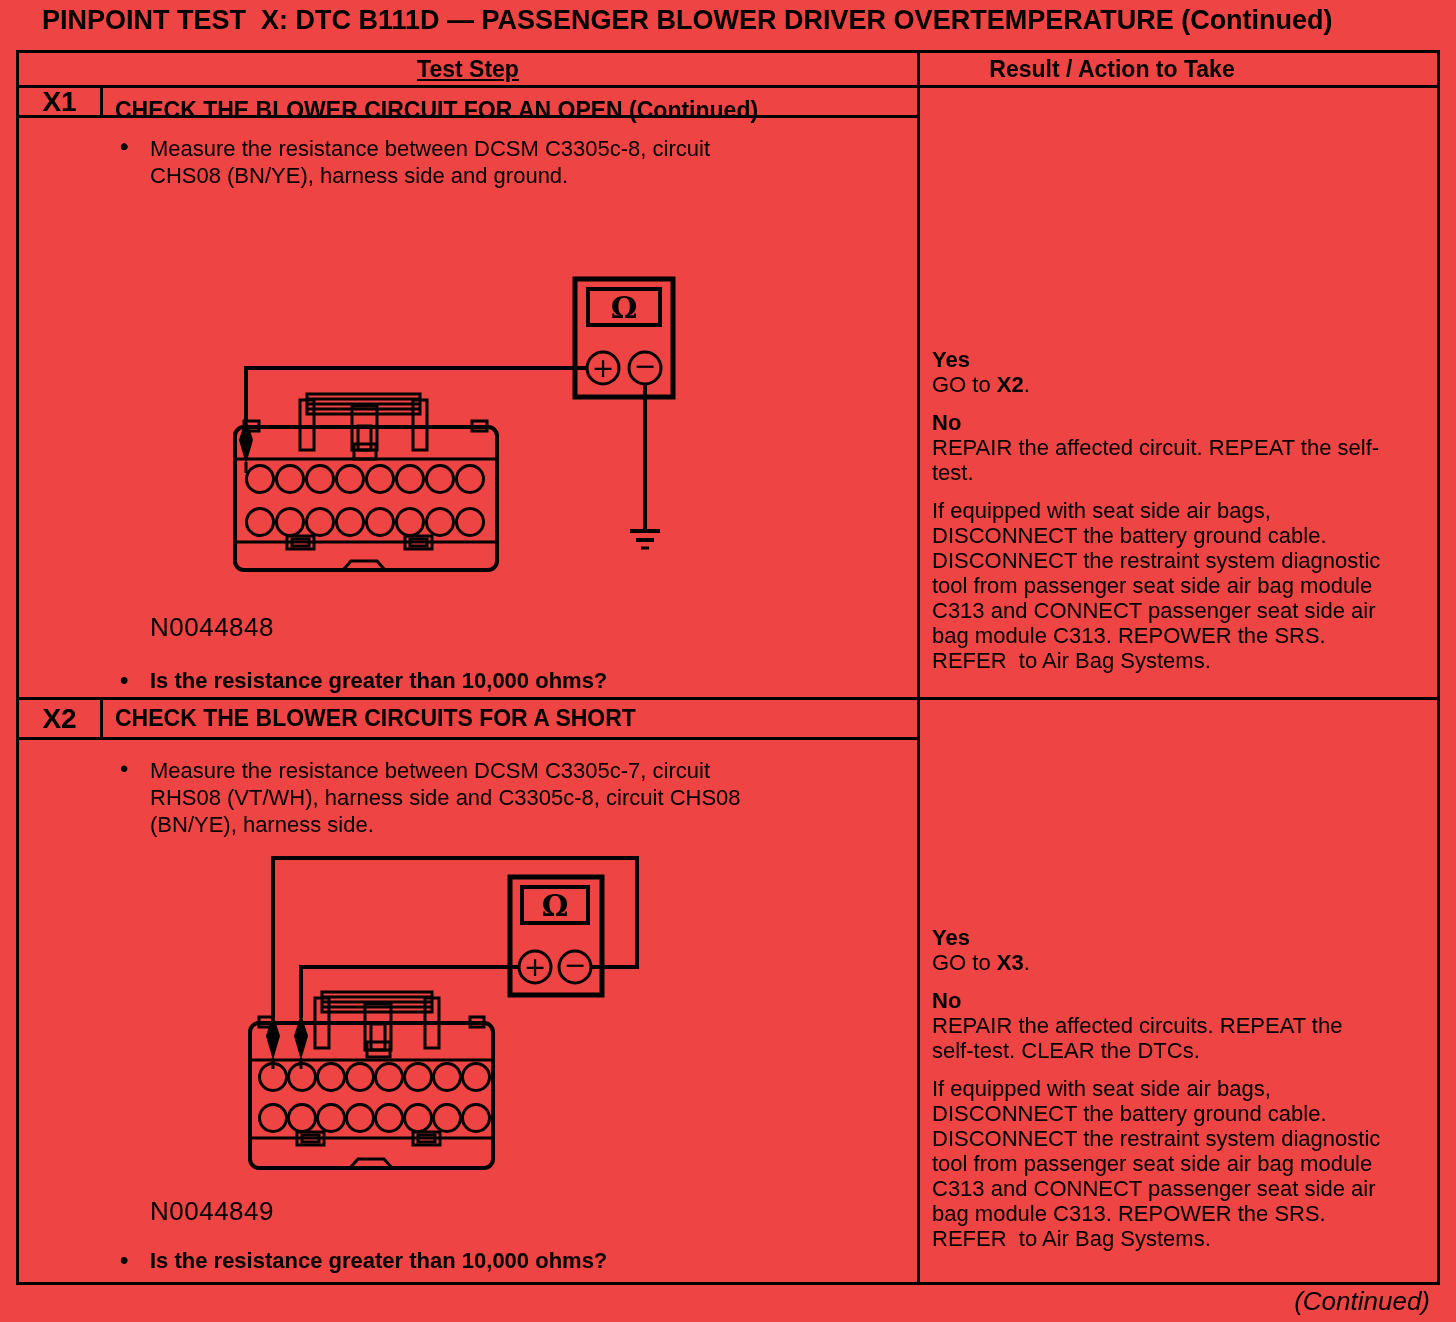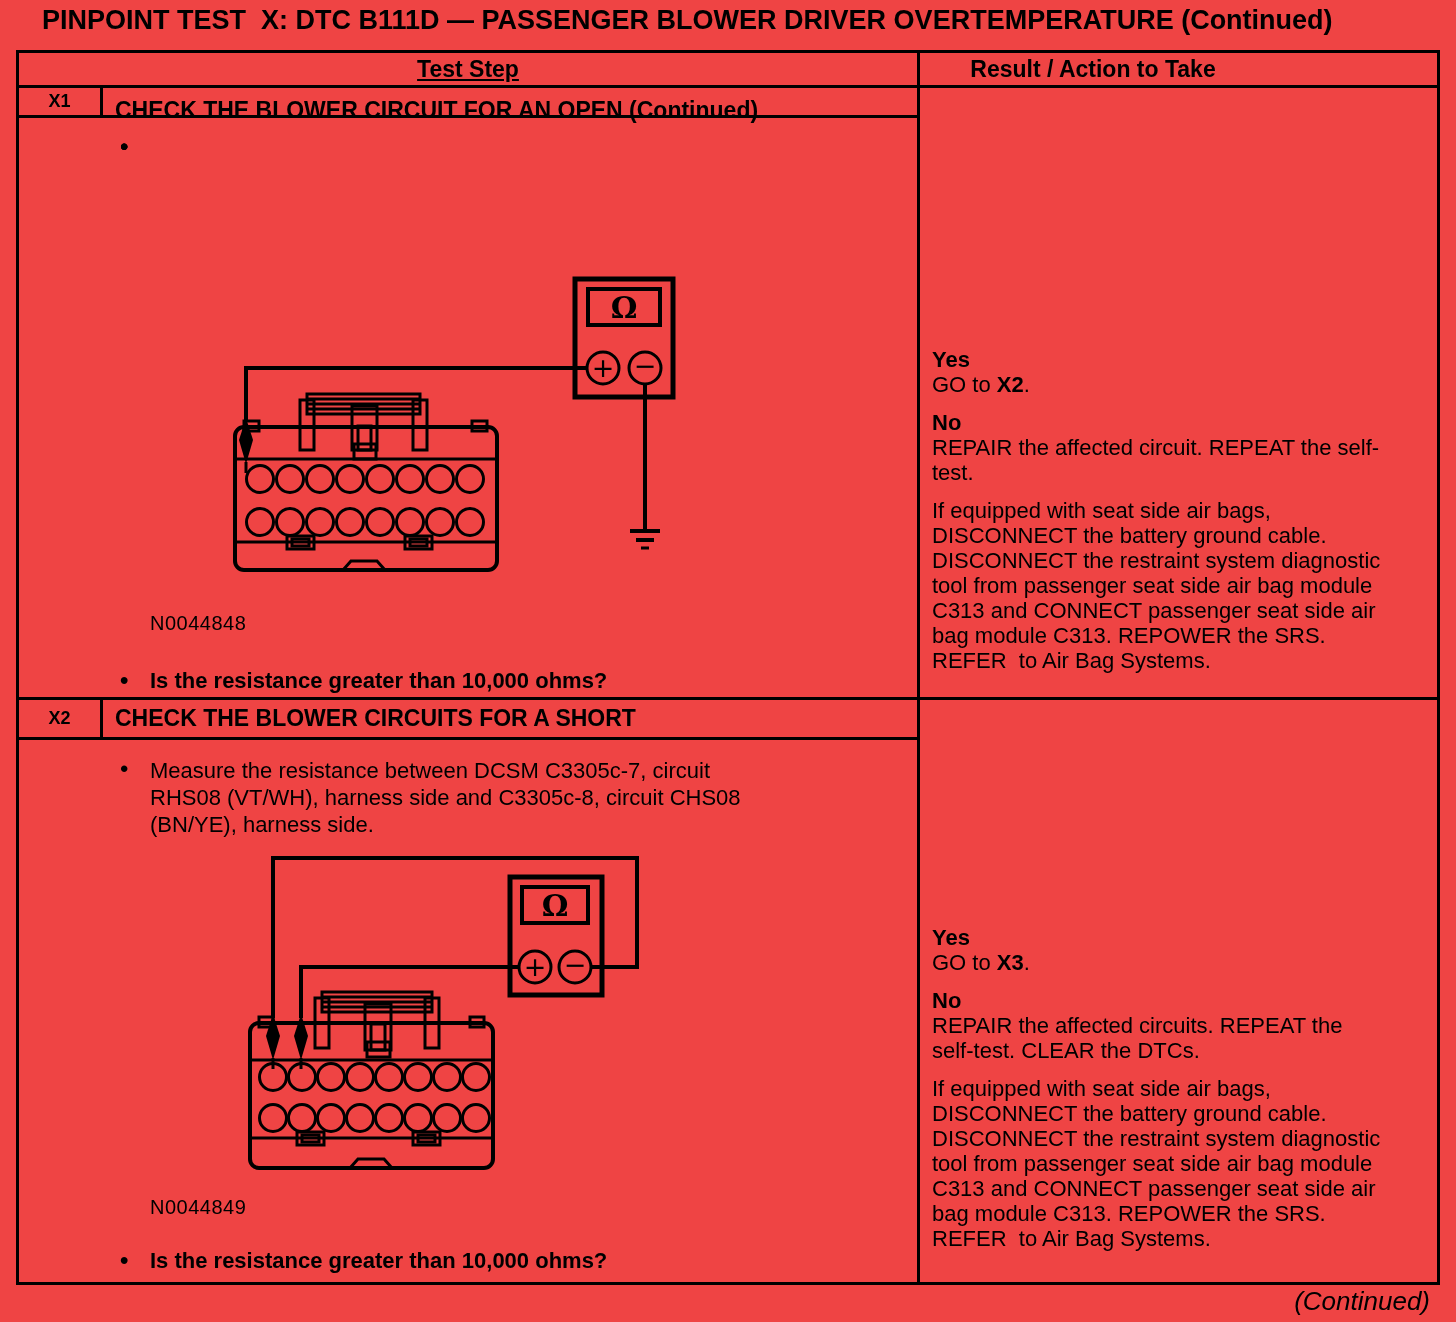--- a/index.html
+++ b/index.html
@@ -27,26 +27,26 @@
   #h-x2-title   { left:0;     top:684px; width:901px; height:3px; }
   #v-x1-label   { left:81px;  top:32px;  width:3px;   height:33px; }
   #v-x2-label   { left:81px;  top:644px; width:3px;   height:43px; }
 
   .th {
     position:absolute; top:0; height:32px;
     display:flex; align-items:center; justify-content:center;
     font-weight:700; font-size:23px;
   }
   #th-left  { left:0;     width:898px;text-decoration:underline; }
-  #th-right { left:848px; width:452px; }
+  #th-right { left:867px; width:452px; }
 
   .step-label {
     position:absolute; left:0; width:81px;
     display:flex; align-items:center; justify-content:center;
-    font-weight:700; font-size:18px;
+    font-weight:700; font-size:28px;
   }
   #x1-label { top:35px;  height:27px; }
   #x2-label { top:647px; height:37px; }
 
   .step-title {
     position:absolute; left:96px; width:790px;
     display:flex; align-items:center;
     font-weight:700; font-size:23px;
   }
   #x1-title { top:35px;  height:44px; }
@@ -59,21 +59,21 @@
   .bullets { position:absolute; left:99px; top:17px; width:655px;
              list-style:none; margin:0; padding:0; }
   .bullets li { position:relative; padding-left:32px;
                 font-size:22px; line-height:27px; margin:0; }
   .blt { position:absolute; left:2px; top:-2px; font-size:24px; }
 
   .diagram { position:absolute; }
   #diagram-x1 { left:206px; top:154px; width:460px; height:305px; }
   #diagram-x2 { left:226px; top:110px; width:410px; height:330px; }
 
-  .fig-label { position:absolute; left:131px; font-size:20px; letter-spacing:0.5px; }
+  .fig-label { position:absolute; left:131px; font-size:26px; letter-spacing:0.5px; }
   #fig-x1 { top:494px; }
   #fig-x2 { top:456px; }
 
   .question { position:absolute; left:99px; width:700px;
               font-weight:700; font-size:22px; padding-left:32px; box-sizing:border-box; }
   #q-x1 { top:550px; }
   #q-x2 { top:508px; }
 
   .result-cell {
     position:absolute; left:901px; width:469px; box-sizing:border-box;
@@ -121,21 +121,21 @@
     <div class="th" id="th-left">Test Step</div>
     <div class="th" id="th-right">Result / Action to Take</div>
 
     <div class="step-label" id="x1-label">X1</div>
     <div class="step-title" id="x1-title">CHECK THE BLOWER CIRCUIT FOR AN OPEN (Continued)</div>
 
     <div class="step-body" id="x1-body">
       <ul class="bullets">
         <li><span class="blt">•</span></li>
         <li><span class="blt">•</span></li>
-        <li><span class="blt">•</span></li>
+        <li><span class="blt">•</span><span>Measure the resistance between DCSM C3305c-8, circuit CHS08 (BN/YE), harness side and ground.</span></li>
       </ul>
 
       <svg class="diagram" id="diagram-x1" viewBox="0 0 460 305">
         <g>
           <path class="s4" d="M362 96 H21 V150"></path>
         </g>
         <g>
           <path class="f" d="M21 146 L28 168 L21 192 L14 168 Z"></path>
           <line class="s" x1="21" y1="190" x2="21" y2="201"></line>
         </g>

